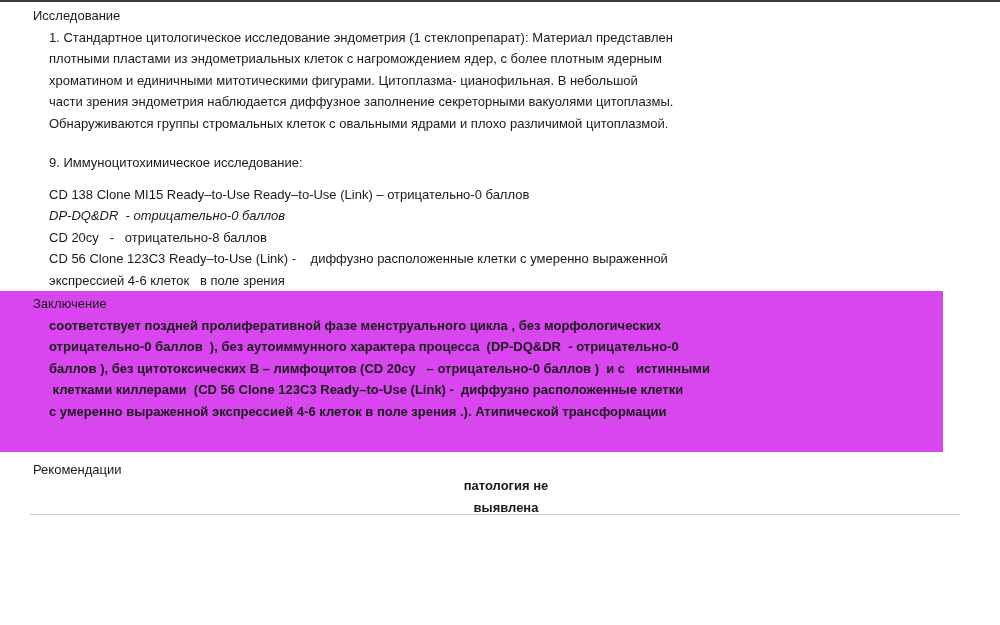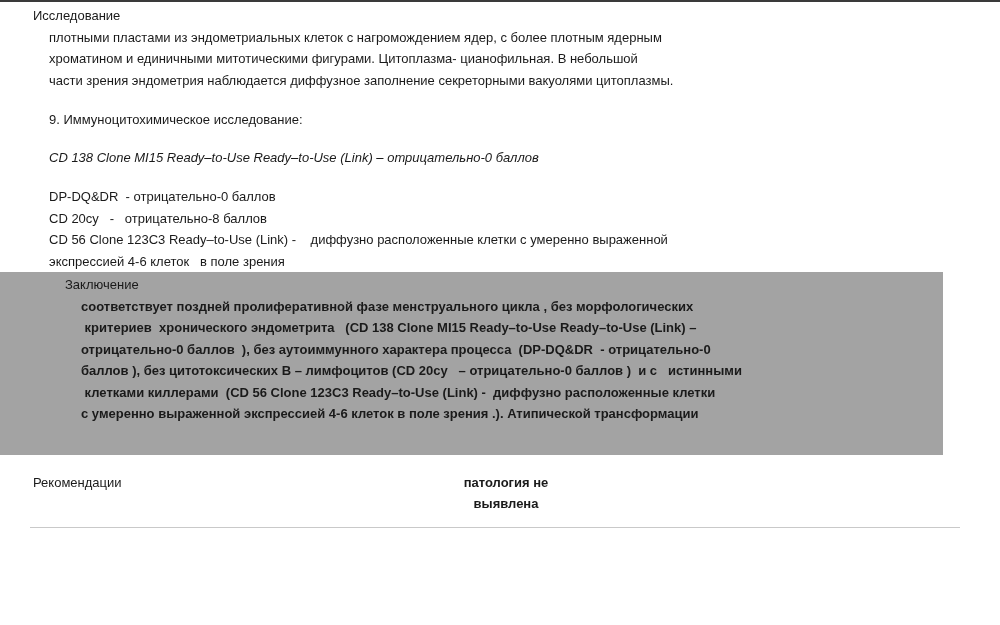--- a/index.html
+++ b/index.html
@@ -15,67 +15,68 @@
     font-family: "Liberation Sans", sans-serif;
     font-size: 13px;
     line-height: 21.5px;
     color: #1a1a1a;
   }
   .line { white-space: pre; }
   .lbl  { margin-left: 33px; }
   .ind  { margin-left: 49px; }
   .bold { font-weight: bold; }
   .gap-section2 { margin-top: 18px; }
-  .gap-cd138   { margin-top: 16px; font-style: italic; }
-  .gap-dp      { margin-top: 18px; }
+  .gap-cd138   { margin-top: 10px; }
+  .gap-dp      { margin-top: 0; font-style: italic; }
   .concl-block {
     width: 943px;
     box-sizing: border-box;
     padding: 2px 0 30px 0;
   }
-  .footer-row { position: relative; margin-top: 17px; height: 43px; }
+  .footer-row { position: relative; margin-top: 7px; height: 43px; }
   .reco-label { position: absolute; left: 33px; top: 0; white-space: pre; }
   .reco-value {
-    position: absolute; left: 440px; top: 0; width: 132px;
+    position: absolute; left: 440px; top: 16px; width: 132px;
     text-align: center; font-weight: bold; white-space: normal;
   }
   .divider {
     margin: 12px 0 0 30px;
     width: 930px;
     height: 0;
     border-top: 1px solid #c9c9c9;
   }
 </style>
 </head>
 <body>
 
 <div class="doc">
 
   <div class="line lbl">Исследование</div>
 
 
   <div>
+    <div class="line ind">1. Стандартное цитологическое исследование эндометрия (1 стеклопрепарат): Материал представлен</div>
     <div class="line ind">плотными пластами из эндометриальных клеток с нагромождением ядер, с более плотным ядерным</div>
     <div class="line ind">хроматином и единичными митотическими фигурами. Цитоплазма- цианофильная. В небольшой</div>
     <div class="line ind">части зрения эндометрия наблюдается диффузное заполнение секреторными вакуолями цитоплазмы.</div>
+    <div class="line ind">Обнаруживаются группы стромальных клеток с овальными ядрами и плохо различимой цитоплазмой.</div>
   </div>
 
   <div class="line ind gap-section2">9. Иммуноцитохимическое исследование:</div>
 
   <div class="line ind gap-cd138">CD 138 Clone MI15 Ready–to-Use Ready–to-Use (Link) – отрицательно-0 баллов</div>
 
   <div class="line ind gap-dp">DP-DQ&amp;DR  - отрицательно-0 баллов</div>
   <div class="line ind">CD 20cy   -   отрицательно-8 баллов</div>
   <div class="line ind">CD 56 Clone 123C3 Ready–to-Use (Link) -    диффузно расположенные клетки с умеренно выраженной</div>
   <div class="line ind">экспрессией 4-6 клеток   в поле зрения</div>
 
-  <div class="concl-block" id="concl-block" style="background: #a3a3a3; padding-left: 32px;">
+  <div class="concl-block" id="concl-block" style="background: #d946ef;">
     <div class="line lbl">Заключение</div>
     <div class="line ind bold">соответствует поздней пролиферативной фазе менструального цикла , без морфологических</div>
-    <div class="line ind bold"> критериев  хронического эндометрита   (CD 138 Clone MI15 Ready–to-Use Ready–to-Use (Link) –</div>
     <div class="line ind bold">отрицательно-0 баллов  ), без аутоиммунного характера процесса  (DP-DQ&amp;DR  - отрицательно-0</div>
     <div class="line ind bold">баллов ), без цитотоксических В – лимфоцитов (CD 20cy   – отрицательно-0 баллов )  и с   истинными</div>
     <div class="line ind bold"> клетками киллерами  (CD 56 Clone 123C3 Ready–to-Use (Link) -  диффузно расположенные клетки</div>
     <div class="line ind bold">с умеренно выраженной экспрессией 4-6 клеток в поле зрения .). Атипической трансформации</div>
   </div>
 
   <div class="footer-row">
     <div class="reco-label">Рекомендации</div>
     <div class="reco-value">патология не выявлена</div>
   </div>

